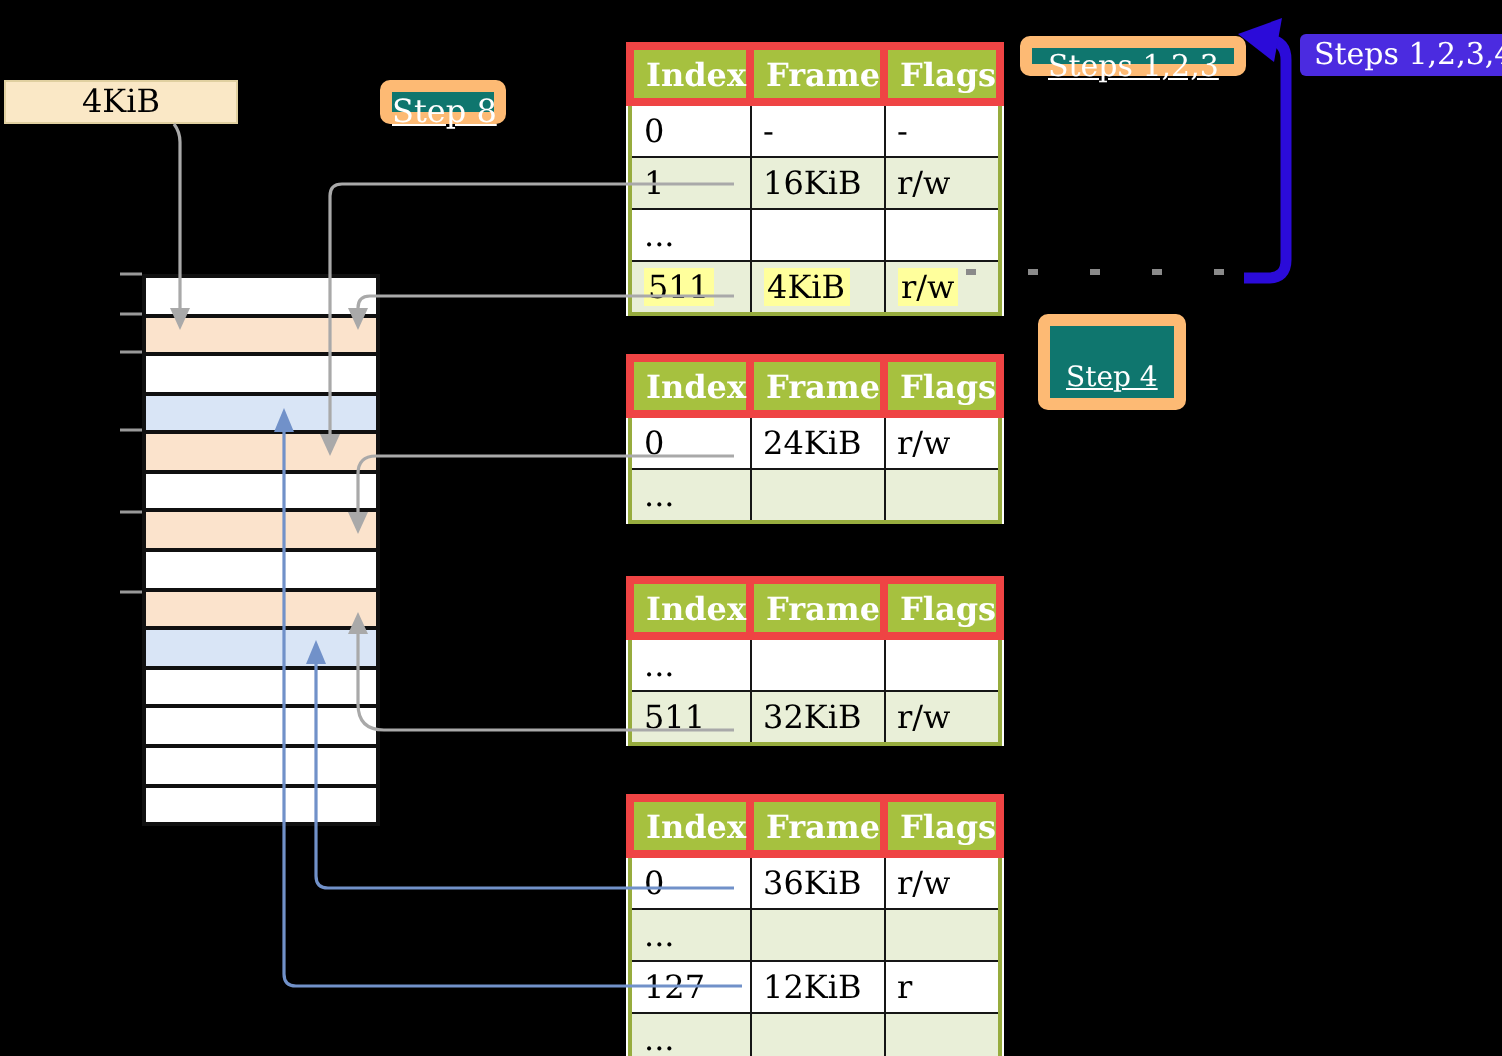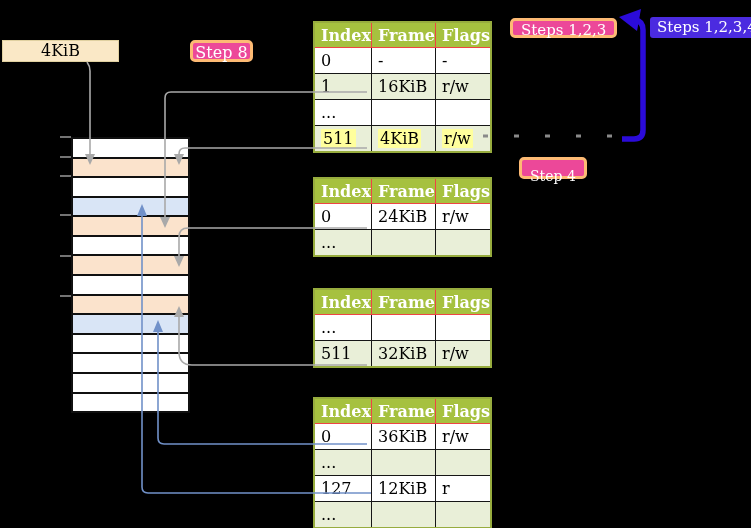--- a/index.html
+++ b/index.html
@@ -4,39 +4,39 @@
 <style>
   html,body{margin:0;padding:0;background:#000;}
   .canvas{position:relative;width:751px;height:528px;background:#000;overflow:hidden;
           font-family:"DejaVu Serif","Liberation Serif",serif;}
   
   .frame-label{position:absolute;left:2px;top:40px;width:117px;height:22px;
     background:#FAE8C6;border:1px solid #E0D0A0;box-sizing:border-box;
     color:#000;font-size:16px;line-height:20px;text-align:center;}
   
   .badge{position:absolute;color:#fff;white-space:nowrap;box-sizing:border-box;text-align:center;}
-  .badge.red{background:#ec4899;border:3px solid #fdba74;border-radius:5px;}
+  .badge.red{background:#0f766e;border:6px solid #fdba74;border-radius:5px;text-decoration:underline;}
   .badge.blue{background:#4B2BE0;border-radius:3px;}
   .b-step0{left:190px;top:40px;width:63px;height:22px;font-size:16px;line-height:20px;}
   .b-steps123{left:510px;top:18px;height:20px;padding:0 8px;font-size:15px;line-height:18px;border-radius:4px;}
   .b-steps1234{left:650px;top:17px;height:21px;padding:1px 7px;font-size:15px;line-height:18px;}
-  .b-step4{left:519px;top:157px;height:18px;padding:8px 8px;font-size:14px;line-height:16px;border-radius:4px;text-align:right;}
+  .b-step4{left:519px;top:157px;height:18px;padding:18px 8px;font-size:14px;line-height:16px;border-radius:4px;text-align:right;}
   
   .memory{position:absolute;left:71px;top:137px;width:119px;height:276px;
     display:flex;flex-direction:column;background:#fff;
     border:2px solid #101010;box-sizing:border-box;}
   .mem-row{flex:1;border-bottom:2px solid #101010;background:#fff;}
   .mem-row:last-child{border-bottom:none;}
   .mem-row.peach{background:#FBE3CC;}
   .mem-row.blue{background:#D9E5F6;}
   
   table.ptable{position:absolute;border-collapse:collapse;background:#fff;
     border:2px solid #97AC3E;table-layout:fixed;}
   .ptable th{background:#A6C13F;color:#fff;font-weight:bold;font-size:16px;
-    text-align:left;padding:0 0 0 6px;height:24px;border:1px solid #ef4444;}
+    text-align:left;padding:0 0 0 6px;height:24px;border:4px solid #ef4444;}
   .ptable td{font-size:16px;color:#000;padding:0 0 0 6px;height:25px;
     border:1px solid #161616;overflow:hidden;white-space:nowrap;}
   .ptable tr.shade td{background:#E9EFD8;}
   .hl{background:#FFFF9C;padding:0 2px;}
   .t1{left:313px;top:21px;}
   .t2{left:313px;top:177px;}
   .t3{left:313px;top:288px;}
   .t4{left:313px;top:397px;}
   svg.overlay{position:absolute;left:0;top:0;pointer-events:none;}
 </style>

